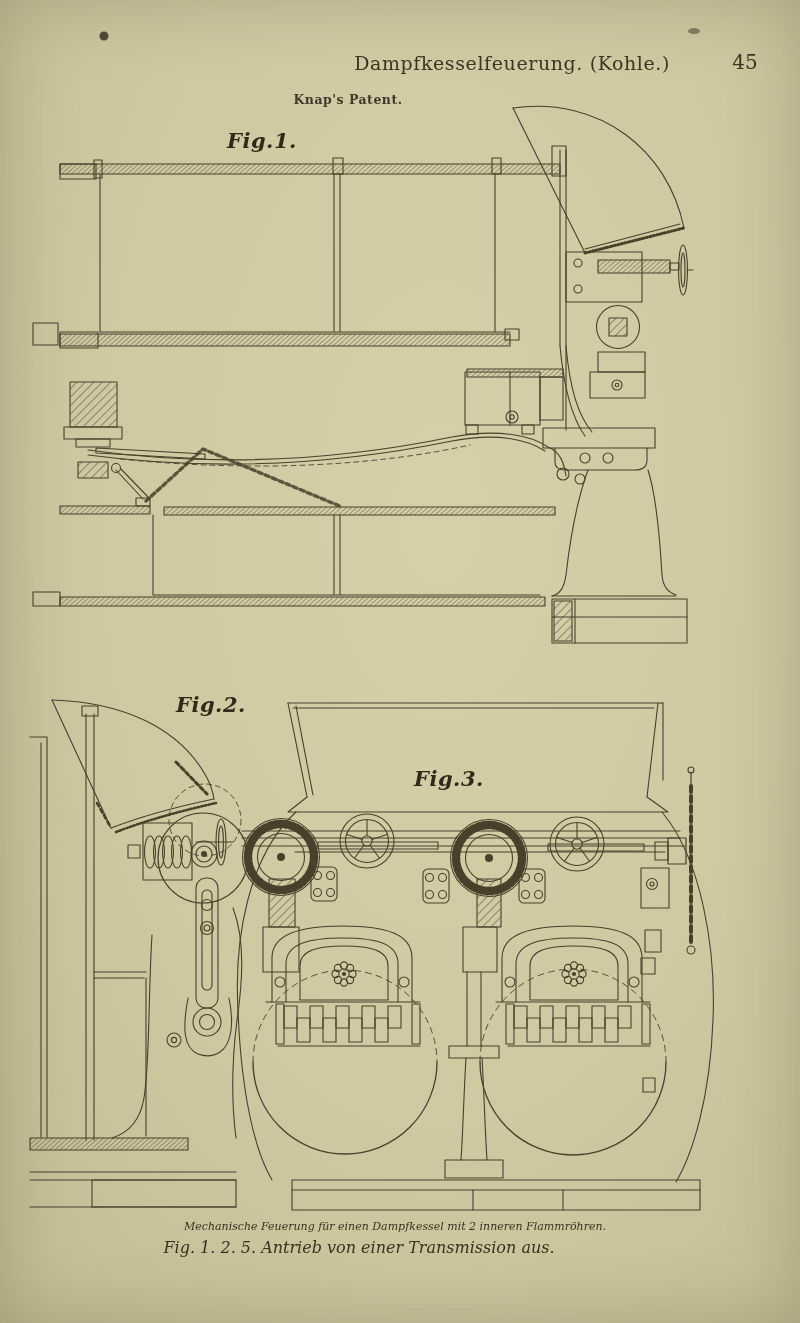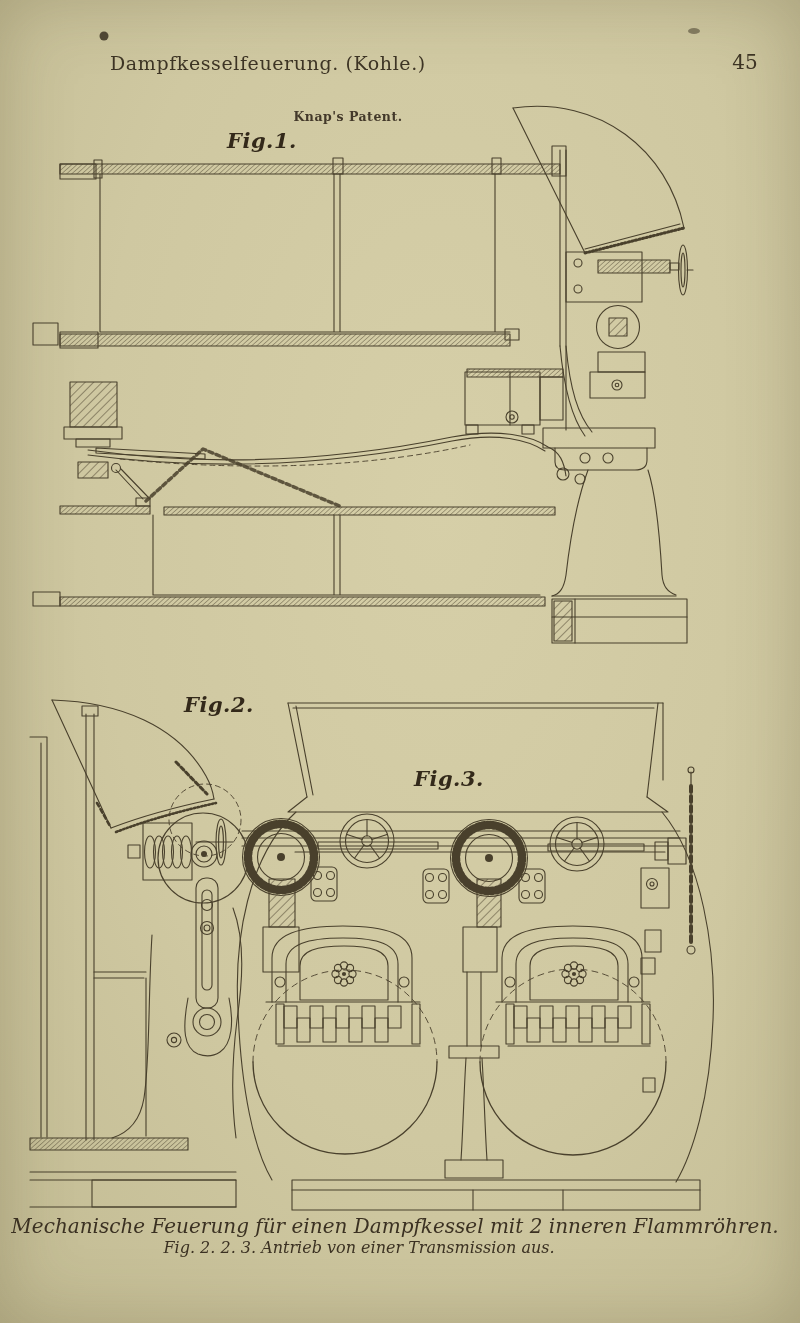--- a/index.html
+++ b/index.html
@@ -4,44 +4,44 @@
 <style>
   html,body{margin:0;padding:0;}
   .page{
     position:relative; width:800px; height:1323px; overflow:hidden;
     background: radial-gradient(ellipse at 55% 38%, #d6cfa8 0%, #cfc8a1 55%, #c2bb93 100%);
     box-shadow: inset 0 0 70px rgba(90,78,48,.28);
     font-family:"DejaVu Serif","Liberation Serif",serif;
     color:#332b1c;
   }
   .header-title{
-    position:absolute; top:52px; left:110px; width:560px; text-align:left;
+    position:absolute; top:52px; left:110px; width:560px; text-align:right;
     font-size:19px; letter-spacing:.6px; color:#3d3424;
   }
   .page-number{
     position:absolute; top:50px; left:720px; width:50px; text-align:center;
     font-size:20px; color:#3d3424;
   }
   .subtitle{
     position:absolute; top:92px; left:0; width:696px; text-align:center;
-    font-size:12.5px; font-weight:700; letter-spacing:.5px; color:#43392a;margin-top:17px;
+    font-size:12.5px; font-weight:700; letter-spacing:.5px; color:#43392a;
   }
   .plate{ position:absolute; top:0; left:0; }
   .fig-label{
     position:absolute; font-style:italic; font-weight:700; color:#33291a;
     font-size:21px; letter-spacing:.5px;
   }
   .fig-label.f1{ top:128px; left:227px;text-align:right; }
-  .fig-label.f2{ top:692px; left:184px; }
+  .fig-label.f2{ top:692px; left:176px; }
   .fig-label.f3{ top:730px; left:414px;margin-top:36px; }
   .caption{
     position:absolute; top:1216px; left:0; width:790px; text-align:center;
     font-style:italic; color:#3b3122;
   }
-  .caption .l1{ font-size:20px; line-height:21px; }
+  .caption .l1{ font-size:11px; line-height:21px; }
   .caption .l2{ font-size:16px; line-height:22px; padding-right:72px; }
 </style>
 </head>
 <body>
 
 <div class="page">
 
   <svg class="plate" width="800" height="1323" viewBox="0 0 800 1323">
     <defs>
       <pattern id="h45" width="6" height="6" patternUnits="userSpaceOnUse" patternTransform="rotate(45)">
@@ -337,15 +337,15 @@
   <div class="header-title">Dampfkesselfeuerung. (Kohle.)</div>
   <div class="page-number">45</div>
   <div class="subtitle">Knap's Patent.</div>
 
   <div class="fig-label f1">Fig.1.</div>
   <div class="fig-label f2">Fig.2.</div>
   <div class="fig-label f3">Fig.3.</div>
 
   <div class="caption">
     <div class="l1">Mechanische Feuerung für einen Dampfkessel mit 2 inneren Flammröhren.</div>
-    <div class="l2">Fig. 2. 2. 3. Antrieb von einer Transmission aus.</div>
+    <div class="l2">Fig. 1. 2. 5. Antrieb von einer Transmission aus.</div>
   </div>
 </div>
 
 </body></html>

